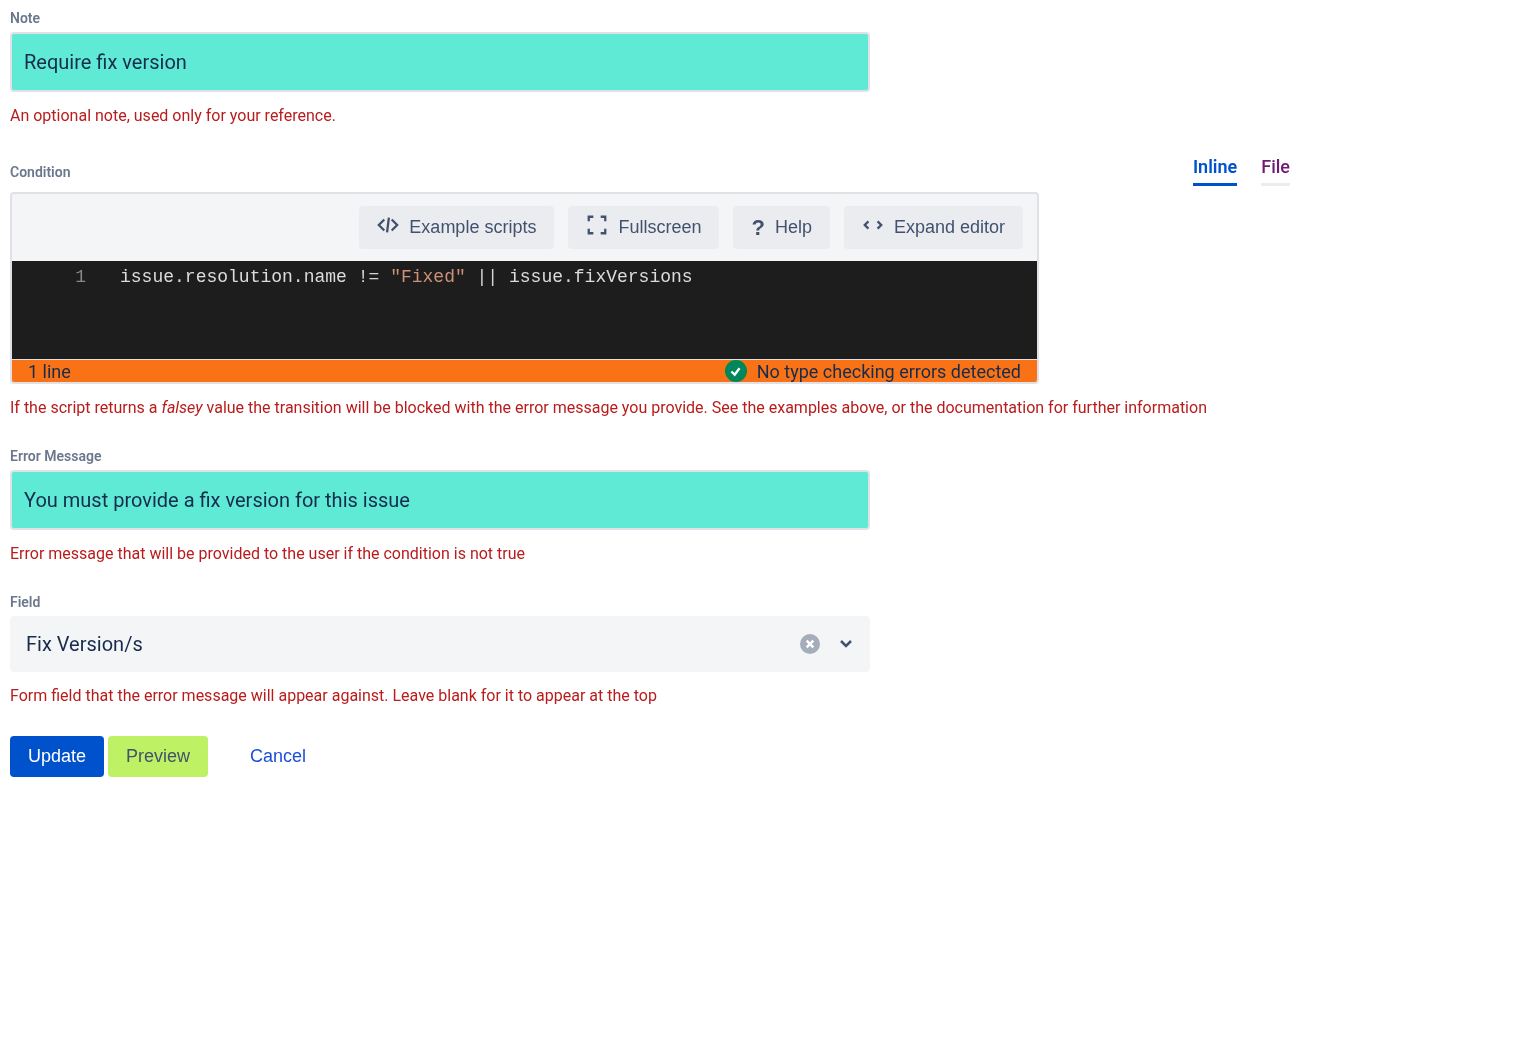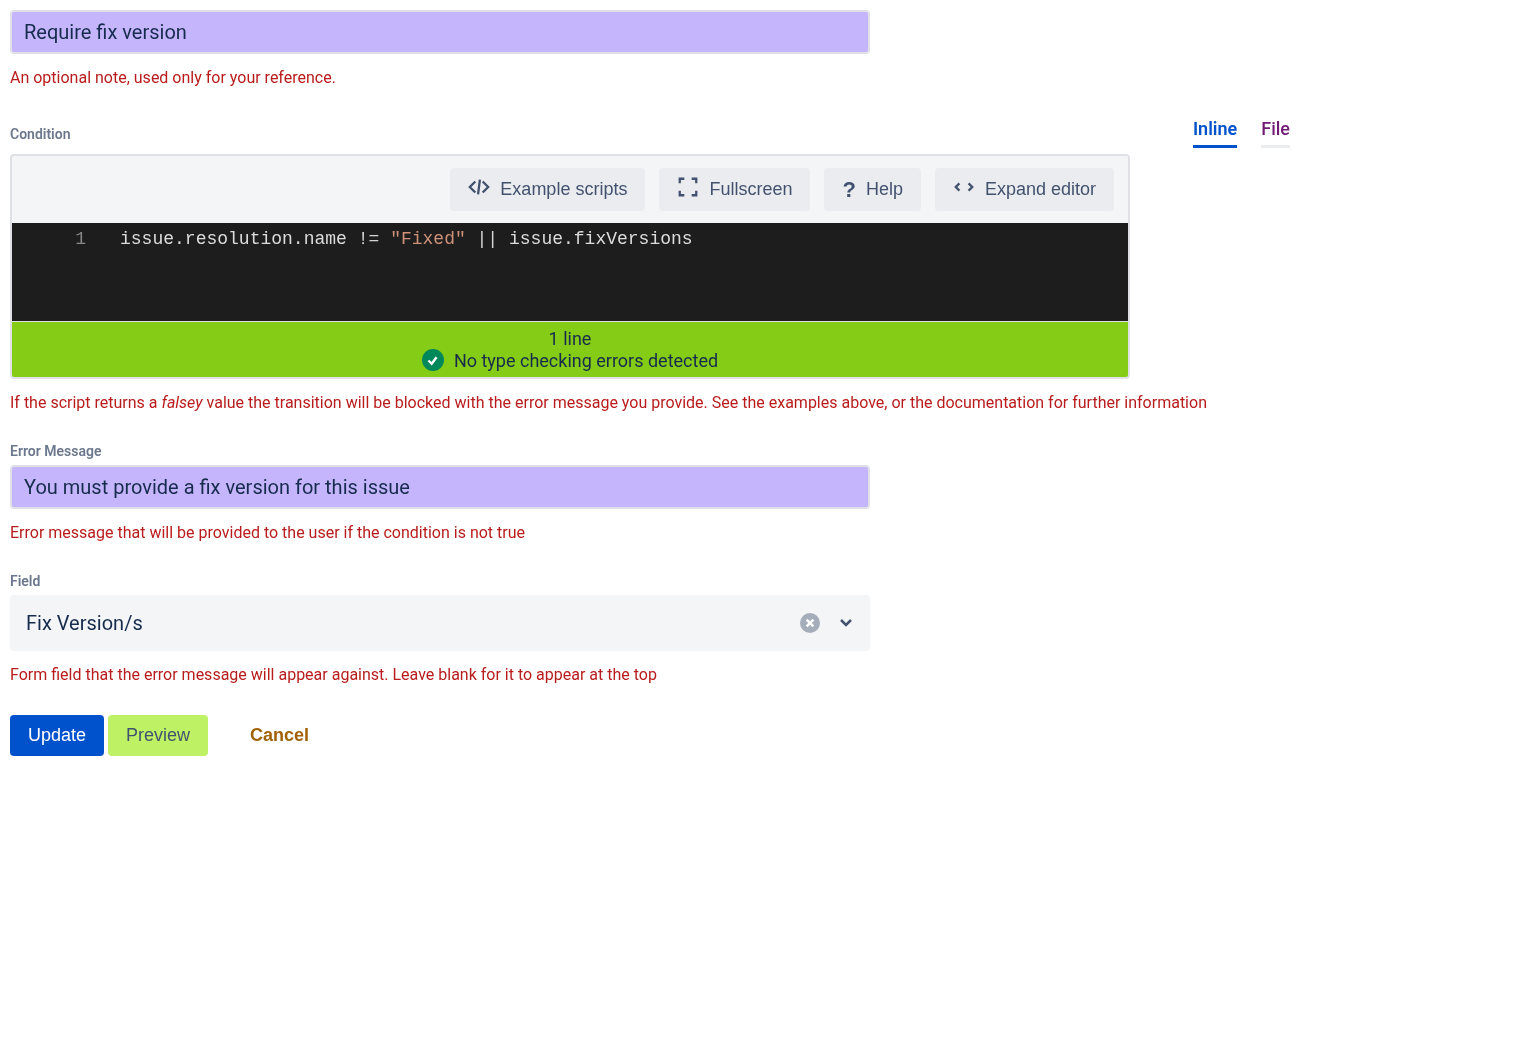--- a/index.html
+++ b/index.html
@@ -13,24 +13,24 @@
   }
   .form-wrap { max-width: 1290px; }
   .field-label {
     font-size: 14px;
     font-weight: 600;
     color: #6B778C;
     margin-bottom: 6px;
   }
   .text-input {
     width: 860px;
-    height: 44px;
+    height: 60px;
     border: 2px solid #DFE1E6;
     border-radius: 4px;
-    background: #c4b5fd;
+    background: #5eead4;
     padding: 12px 12px;
     font-size: 20px;
     color: #172B4D;
     display: flex;
     align-items: center;
   }
   .help-text {
     font-size: 16px;
     color: #b91c1c;
     margin-top: 12px;
@@ -57,21 +57,21 @@
   }
   .tab.active {
     color: #0052CC;
     border-bottom-color: #0052CC;
     font-weight: 600;
     margin-left: 14px;
   }
 
   
   .editor-box {
-    width: 1120px;
+    width: 1029px;
     border: 2px solid #DFE1E6;
     border-radius: 4px;
     background: #F4F5F7;
     margin-top: 6px;
     overflow: hidden;
   }
   .editor-toolbar {
     display: flex;
     justify-content: flex-end;
     gap: 14px;
@@ -110,26 +110,25 @@
   }
   .code-line { padding: 6px 0 0 18px; white-space: pre; }
   .tok-prop  { color: #dcdcdc; text-align: center; }
   .tok-op    { color: #d4d4d4; }
   .tok-str   { color: #ce9178; }
 
   .editor-status {
     display: flex;
     justify-content: space-between;
     align-items: center;
-    padding: 6px 16px;
-    background: #84cc16;
+    padding: 0 16px;
+    background: #f97316;
     border-top: 1px solid #DFE1E6;
     font-size: 18px;
     color: #172B4D;
-    flex-direction: column;
   }
   .status-right { display: flex; align-items: center; gap: 10px; }
   .check-circle {
     width: 22px; height: 22px; border-radius: 50%;
     background: #00875A; display: inline-flex;
     align-items: center; justify-content: center;
   }
   .check-circle svg { width: 13px; height: 13px; stroke: #fff; stroke-width: 3; fill: none; }
 
   
@@ -157,28 +156,29 @@
   .chevron svg { width: 16px; height: 16px; stroke: #42526E; stroke-width: 2.5; fill: none; }
 
   
   .footer-actions { display: flex; align-items: center; gap: 4px; margin-top: 12px; }
   .btn {
     border: none; border-radius: 4px; padding: 10px 18px;
     font-size: 18px; font-weight: 500; cursor: pointer;
   }
   .btn-primary { background: #0052CC; color: #fff; }
   .btn-secondary { background: #bef264; color: #42526E; }
-  .btn-link { background: transparent; color: #a16207; padding: 10px 18px; margin-left: 20px; font-weight: bold; }
+  .btn-link { background: transparent; color: #1d4ed8; padding: 10px 18px; margin-left: 20px; }
 </style>
 </head>
 <body>
 
 <div class="form-wrap">
 
   <div class="section">
+    <div class="field-label">Note</div>
     <div class="text-input">Require fix version</div>
     <div class="help-text">An optional note, used only for your reference.</div>
   </div>
 
   <div class="section">
     <div class="condition-header">
       <div class="field-label">Condition</div>
       <div class="tabs">
         <div class="tab active">Inline</div>
         <div class="tab">File</div>

